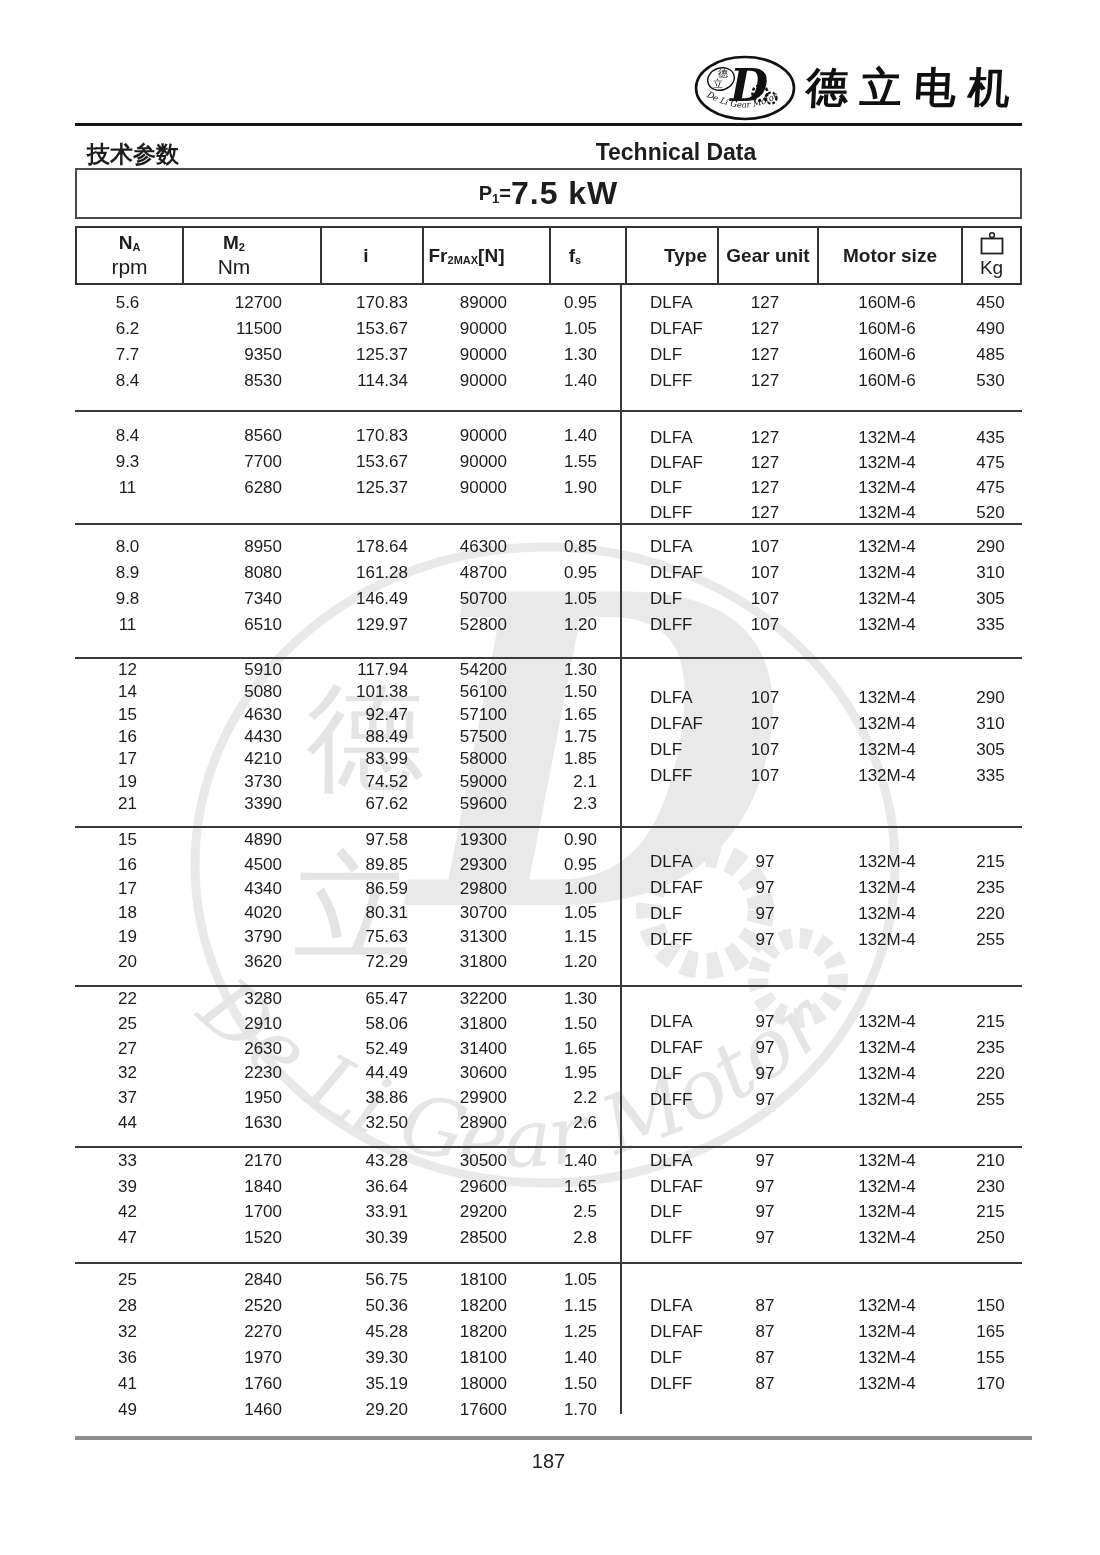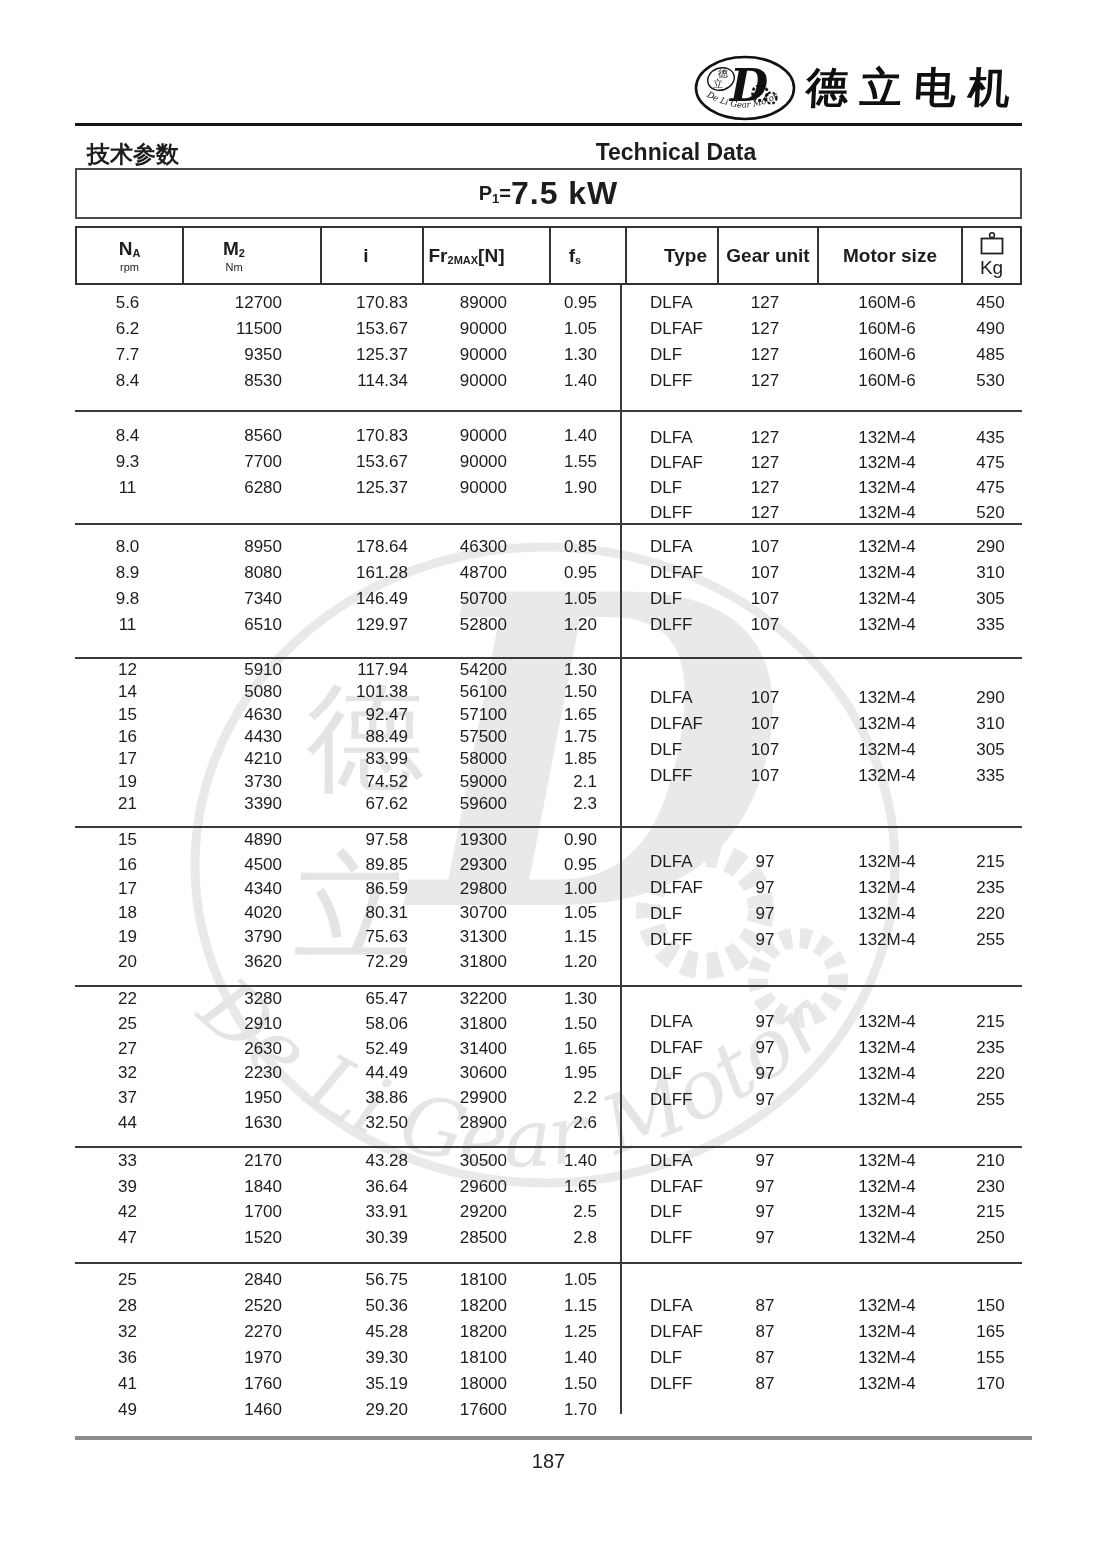--- a/index.html
+++ b/index.html
@@ -32,21 +32,21 @@
   .p-small { font-size:20px; font-weight:bold; }
   .p-small sub { font-size:13px; vertical-align:-3px; }
   .p-big { font-size:32px; font-weight:bold; letter-spacing:1px; }
 
   
   .thead { margin-top:7px; display:flex; border:2px solid #333; height:59px; }
   .hcell { border-left:2px solid #333; display:flex; flex-direction:column; align-items:center; justify-content:center; line-height:1.15; flex:0 0 auto; }
   .hcell:first-child { border-left:none; }
   .h-main { font-size:19px; font-weight:bold; white-space:nowrap; }
   .h-main sub { font-size:11px; font-weight:bold; vertical-align:-2px; }
-  .h-unit { font-size:11px; font-weight:normal; margin-top:1px; }
+  .h-unit { font-size:21px; font-weight:normal; margin-top:1px; }
   .kg-label { font-size:19px; font-weight:normal; margin-top:-1px; }
 
   
   .tbody { position:relative; font-size:17px; }
   .vdivider { position:absolute; left:545px; top:0; bottom:22px; width:2px; background:#3a3a3a; }
   .block { position:relative; }
   .block.sep { border-bottom:2px solid #3a3a3a; }
   .half { position:absolute; top:0; bottom:11px; display:flex; flex-direction:column; justify-content:center; }
   .half.left { left:0; width:548px; }
   .half.right { left:548px; right:0; }

